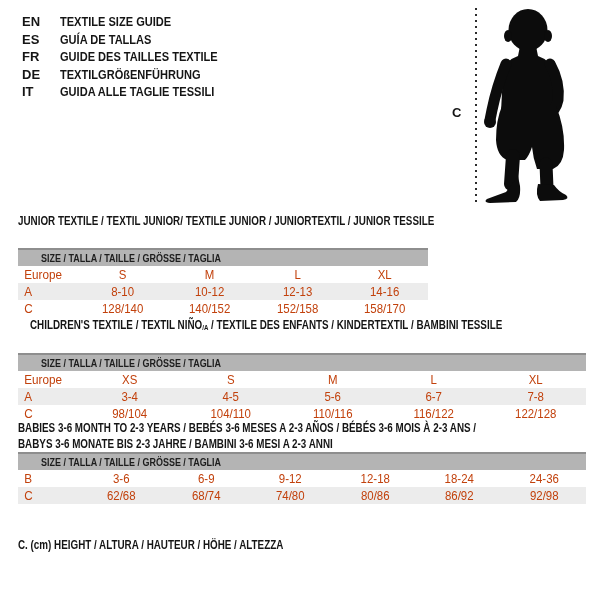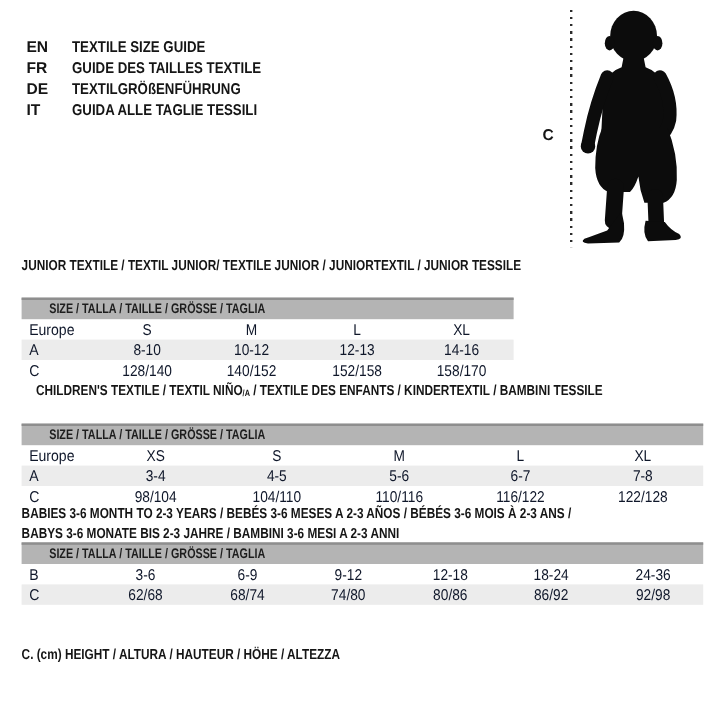--- a/index.html
+++ b/index.html
@@ -5,21 +5,21 @@
   html,body{margin:0;padding:0;background:#fff;}
   .page{
     position:relative;width:600px;height:600px;background:#ffffff;overflow:hidden;
     font-family:"Liberation Sans","DejaVu Sans",sans-serif;color:#151515;
   }
   
   .cx{display:inline-block;white-space:nowrap;transform:scaleX(0.82);transform-origin:0 50%;}
   .cx90{display:inline-block;white-space:nowrap;transform:scaleX(0.85);transform-origin:0 50%;}
 
   
-  .lang-list{position:absolute;left:22px;top:30px;}
+  .lang-list{position:absolute;left:22px;top:13px;}
   .lang-row{display:flex;height:17.5px;align-items:center;font-size:13px;font-weight:700;}
   .lang-code{width:38px;flex:none;}
   .lang-label{flex:none;}
 
   
   .measure-line{
     position:absolute;left:475px;top:8px;width:2px;height:198px;
     background:repeating-linear-gradient(#2c2c2c 0 2px,transparent 2px 6px);
   }
   .c-label{position:absolute;left:452px;top:105px;font-size:13px;font-weight:700;}
@@ -34,38 +34,42 @@
   .tbl-junior .tbl-title{margin-bottom:20px;}
   .tbl-children .tbl-title{margin-bottom:18px;margin-left:12px;}
   .tbl-babies .tbl-title{line-height:15.5px;}
   .sub{font-size:0.62em;vertical-align:-0.15em;}
   .size-bar{
     height:16px;background:#b4b4b4;border-top:2px solid #8e8e8e;
     padding-left:23px;display:flex;align-items:center;
     font-size:11.5px;font-weight:700;color:#1d1d1d;
   }
   .size-bar .cx{transform:scaleX(0.78);}
-  .row{display:flex;height:17px;align-items:center;font-size:13px;font-weight:400;color:#0f172a;}
+  .row{display:flex;height:17px;align-items:center;font-size:13px;font-weight:400;color:#c2410c;}
   .row.shaded{background:#ececec;}
   .row .lbl{width:54px;flex:none;padding-left:7px;transform:scaleX(0.9);transform-origin:0 50%;white-space:nowrap;}
   .row .cell{flex:1;text-align:center;transform:scaleX(0.88);white-space:nowrap;}
 
   
   .legend{position:absolute;left:18px;top:537px;}
   .legend-line{font-size:12px;font-weight:700;line-height:17px;white-space:nowrap;}
 </style>
 </head>
 <body>
 
 <div class="page">
 
   <div class="lang-list">
     <div class="lang-row">
       <span class="lang-code">EN</span>
       <span class="lang-label cx90">TEXTILE SIZE GUIDE</span>
+    </div>
+    <div class="lang-row">
+      <span class="lang-code">ES</span>
+      <span class="lang-label cx90">GUÍA DE TALLAS</span>
     </div>
     <div class="lang-row">
       <span class="lang-code">FR</span>
       <span class="lang-label cx90">GUIDE DES TAILLES TEXTILE</span>
     </div>
     <div class="lang-row">
       <span class="lang-code">DE</span>
       <span class="lang-label cx90">TEXTILGRÖßENFÜHRUNG</span>
     </div>
     <div class="lang-row">

